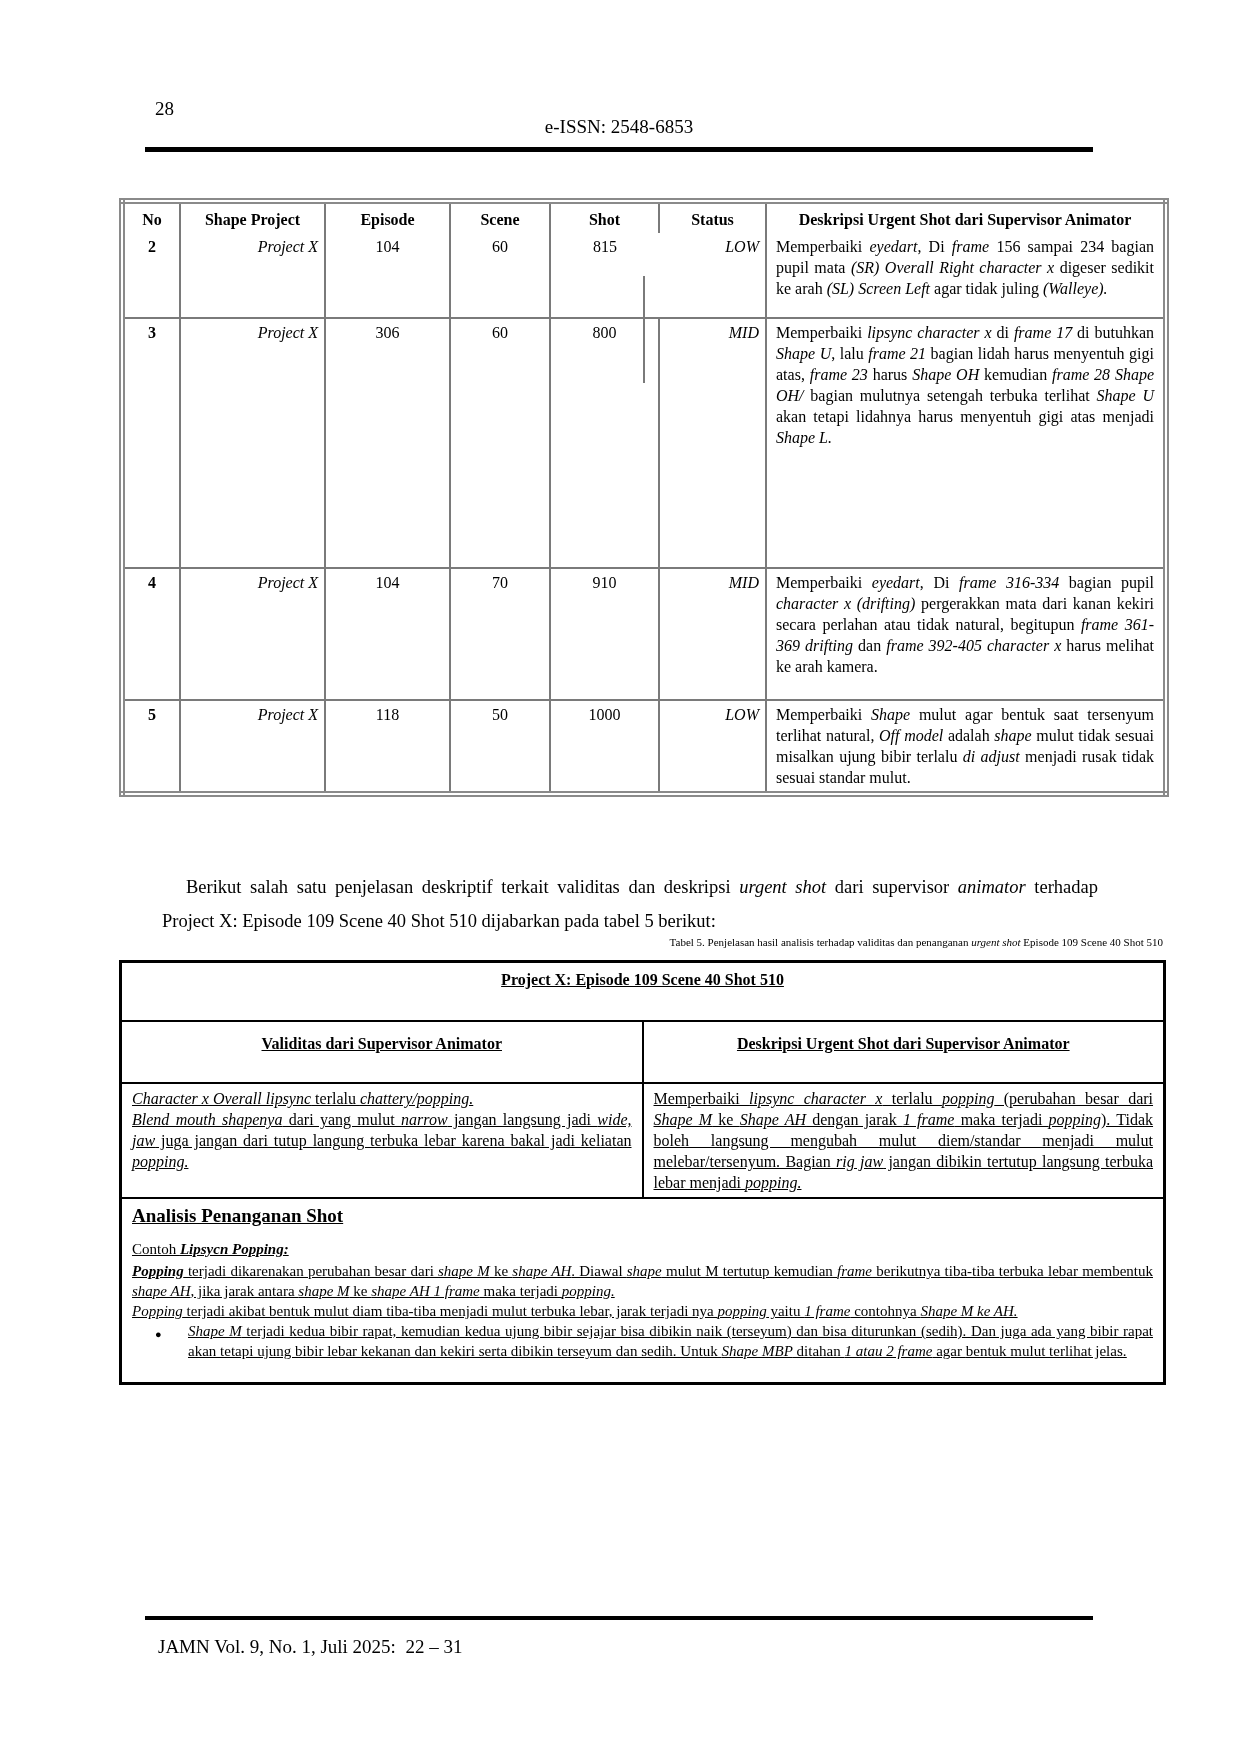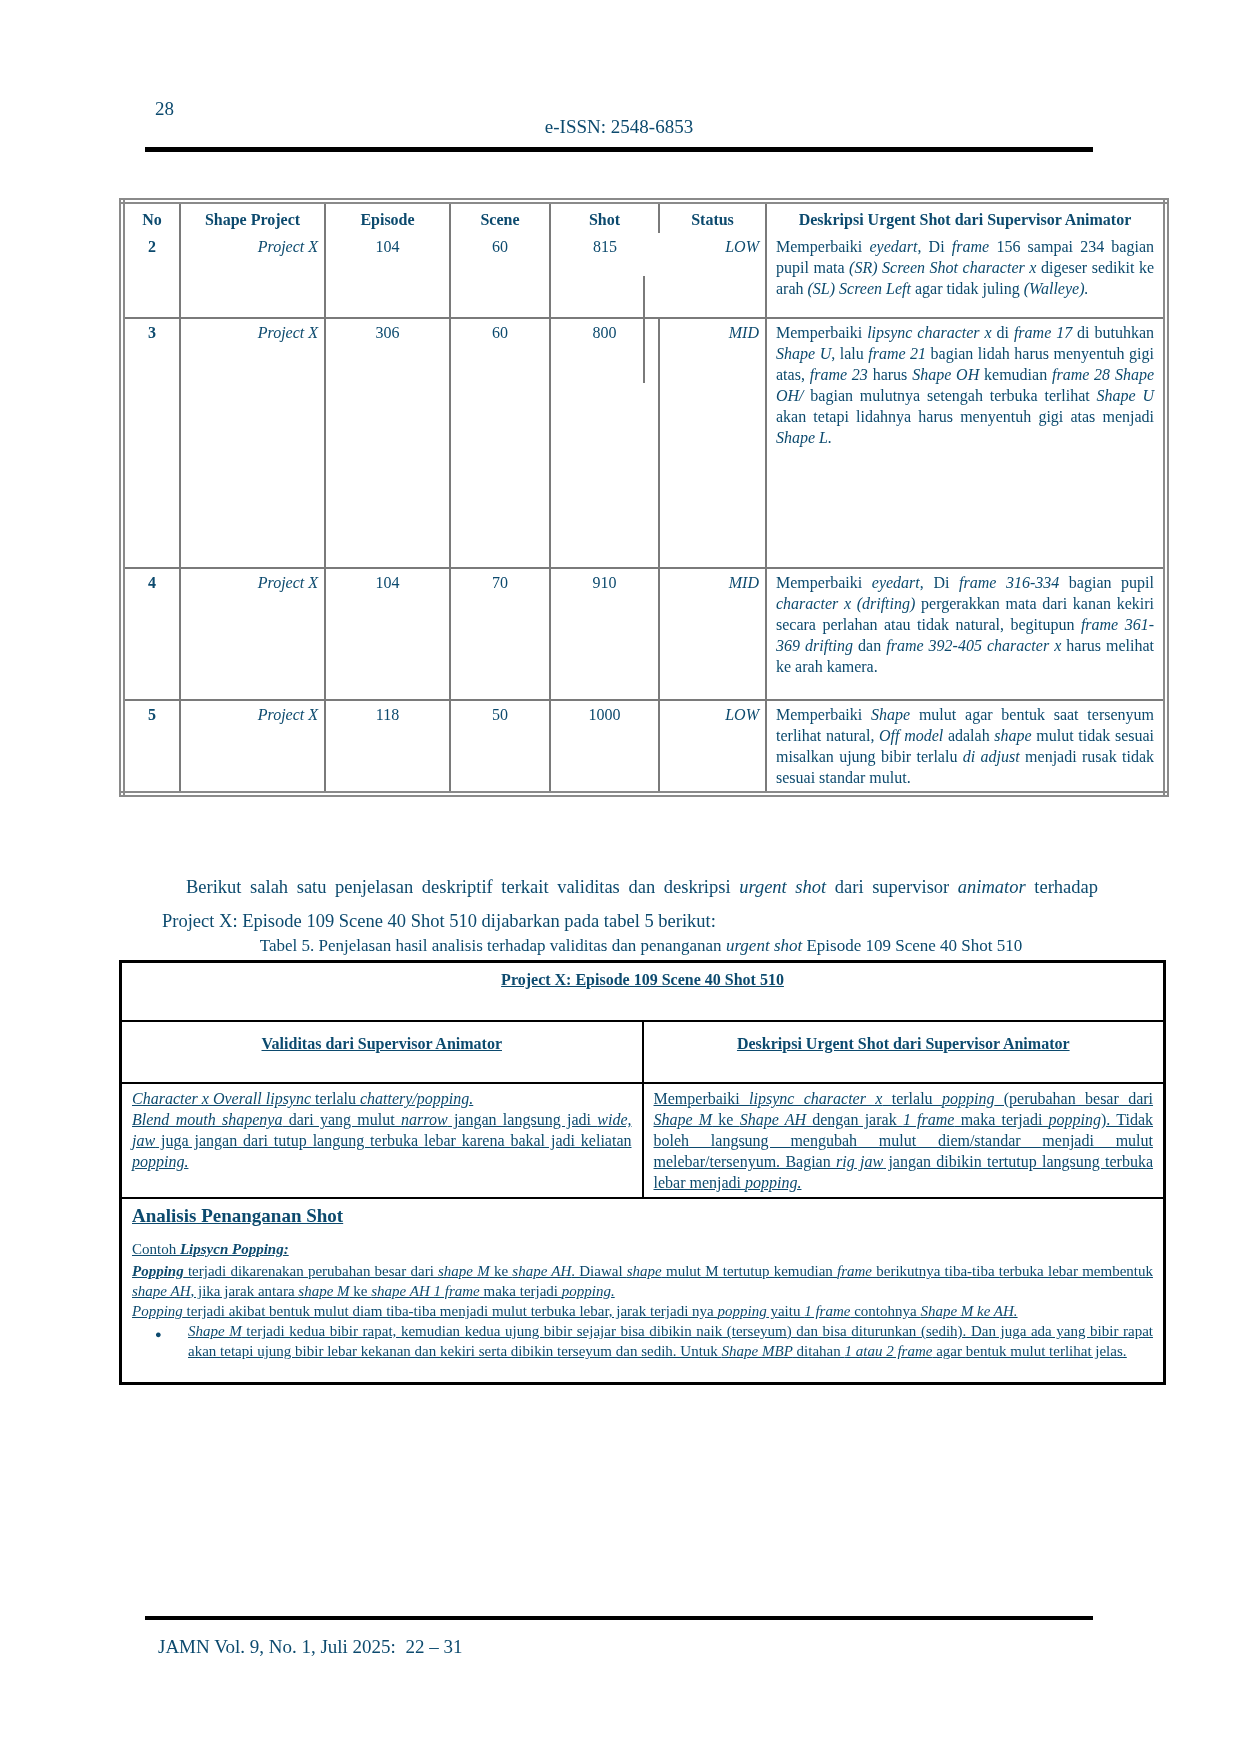--- a/index.html
+++ b/index.html
@@ -2,21 +2,21 @@
 <html><head>
 <meta charset="utf-8">
 <style>
   html,body{margin:0;padding:0;background:#e8e8e8;}
   .page{
     position:relative;
     width:1242px;height:1754px;
     margin:0 auto;
     background:#ffffff;
     font-family:"Liberation Serif","DejaVu Serif",serif;
-    color:#0c4a6e;
+    color:#000000;
   }
   
   .page-number{position:absolute;left:155px;top:98px;font-size:19px;}
   .issn{position:absolute;left:145px;top:116px;width:948px;text-align:center;font-size:19px;}
   .rule-top{position:absolute;left:145px;top:147px;width:948px;height:5px;background:#000;}
   
   .t1wrap{position:absolute;left:119px;top:190px;width:824px;margin-top:8px;}
   table.t1{
     border-collapse:collapse;table-layout:fixed;width:1044px;
     border:6px double #8a8a8a;
@@ -38,21 +38,21 @@
   table.t1 tr.r2 td.no-r{border-right:none;}
   table.t1 tr.r2 td.no-l{border-left:none;}
   .artifact{position:absolute;left:524px;top:78px;width:2px;height:107px;background:#7a7a7a;}
   
   .body-par{
     position:absolute;left:158px;top:866px;width:936px;
     font-size:18.5px;line-height:34px;text-align:justify;text-indent:24px;margin:4px;
   }
   .caption{
     position:absolute;left:119px;top:936px;width:1044px;
-    font-size:17px;text-align:center;
+    font-size:11px;text-align:right;
   }
   
   table.t5{
     position:absolute;left:119px;top:960px;
     border-collapse:collapse;table-layout:fixed;width:1044px;
     border:3px solid #000;
     font-size:16px;line-height:21px;
   }
   table.t5 th,table.t5 td{border:2px solid #000;vertical-align:top;overflow:hidden;text-decoration:underline;}
   td.t5-title{height:50px;text-align:center;font-weight:bold;padding-top:6px;}
@@ -107,21 +107,21 @@
         </tr>
       </thead>
       <tbody>
         <tr class="r2" style="height:85px">
           <td class="c-no">2</td>
           <td class="c-it">Project X</td>
           <td class="c-mid">104</td>
           <td class="c-mid">60</td>
           <td class="c-mid no-r">815</td>
           <td class="c-it no-l">LOW</td>
-          <td class="c-desc">Memperbaiki <span class="st-i">eyedart</span>, Di <span class="st-i">frame</span> 156 sampai 234 bagian pupil mata <span class="st-i">(SR) Screen Shot character x</span> digeser sedikit ke arah <span class="st-i">(SL) Screen Left</span> agar tidak juling <span class="st-i">(Walleye).</span></td>
+          <td class="c-desc">Memperbaiki <span class="st-i">eyedart</span>, Di <span class="st-i">frame</span> 156 sampai 234 bagian pupil mata <span class="st-i">(SR) Overall Right character x</span> digeser sedikit ke arah <span class="st-i">(SL) Screen Left</span> agar tidak juling <span class="st-i">(Walleye).</span></td>
         </tr>
         <tr style="height:250px">
           <td class="c-no">3</td>
           <td class="c-it">Project X</td>
           <td class="c-mid">306</td>
           <td class="c-mid">60</td>
           <td class="c-mid">800</td>
           <td class="c-it">MID</td>
           <td class="c-desc">Memperbaiki <span class="st-i">lipsync character x</span> di <span class="st-i">frame 17</span> di butuhkan <span class="st-i">Shape U</span>, lalu <span class="st-i">frame 21</span> bagian lidah harus menyentuh gigi atas, <span class="st-i">frame 23</span> harus <span class="st-i">Shape OH</span> kemudian <span class="st-i">frame 28 Shape OH/</span> bagian mulutnya setengah terbuka terlihat <span class="st-i">Shape U</span> akan tetapi lidahnya harus menyentuh gigi atas menjadi <span class="st-i">Shape L.</span></td>
         </tr>

